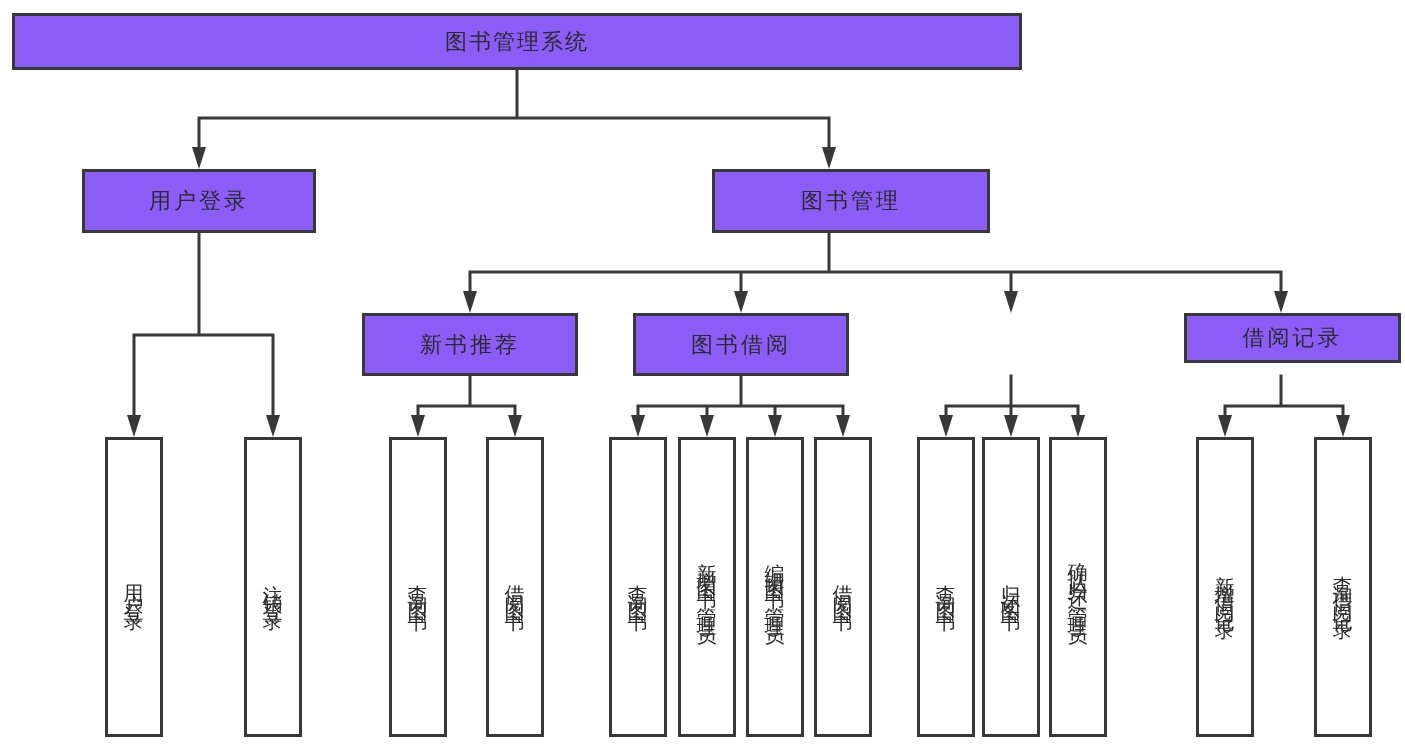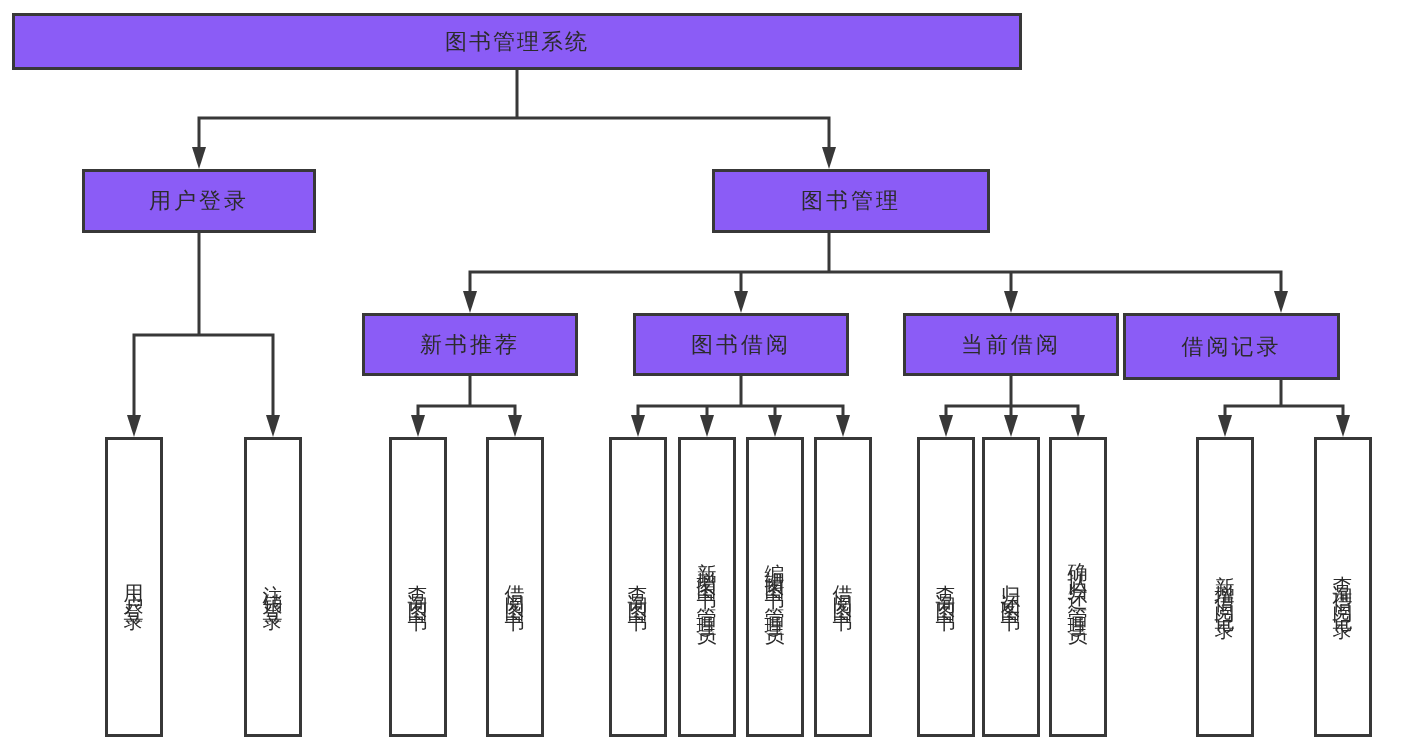--- a/index.html
+++ b/index.html
@@ -119,22 +119,21 @@
     </g>
   </svg>
 
   <div class="hbox root-box">图书管理系统</div>
 
   <div class="hbox" style="left:82px; top:169px; width:234px; height:64px;">用户登录</div>
   <div class="hbox" style="left:712px; top:169px; width:278px; height:64px;">图书管理</div>
 
   <div class="hbox" style="left:362px; top:313px; width:216px; height:63px;">新书推荐</div>
   <div class="hbox" style="left:633px; top:313px; width:216px; height:63px;">图书借阅</div>
-  <div class="hbox" style="left:903px; top:313px; width:216px; height:63px;">当前借阅</div>
-  <div class="hbox" style="left:1123px; top:313px; width:217px; height:67px;">借阅记录</div>
+  <div class="hbox" style="left:1184px; top:313px; width:217px; height:50px;">借阅记录</div>
 
   <div class="vbox" style="left:105px;">
     <span>用户登录</span>
   </div>
   <div class="vbox" style="left:244px;">
     <span>注销登录</span>
   </div>
 
   <div class="vbox" style="left:389px;">
     <span>查询图书</span>

